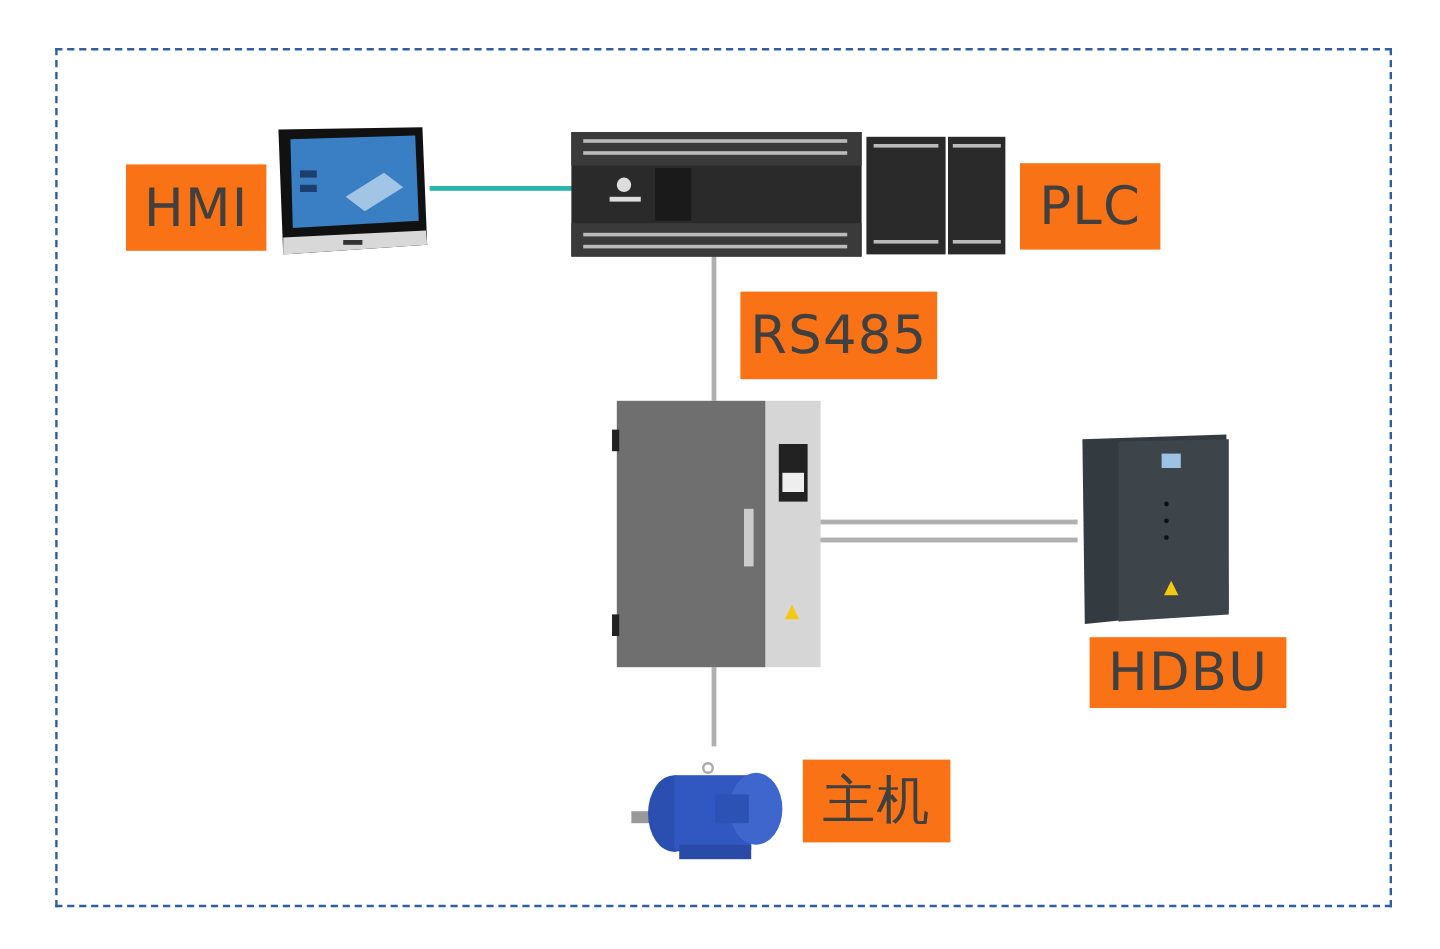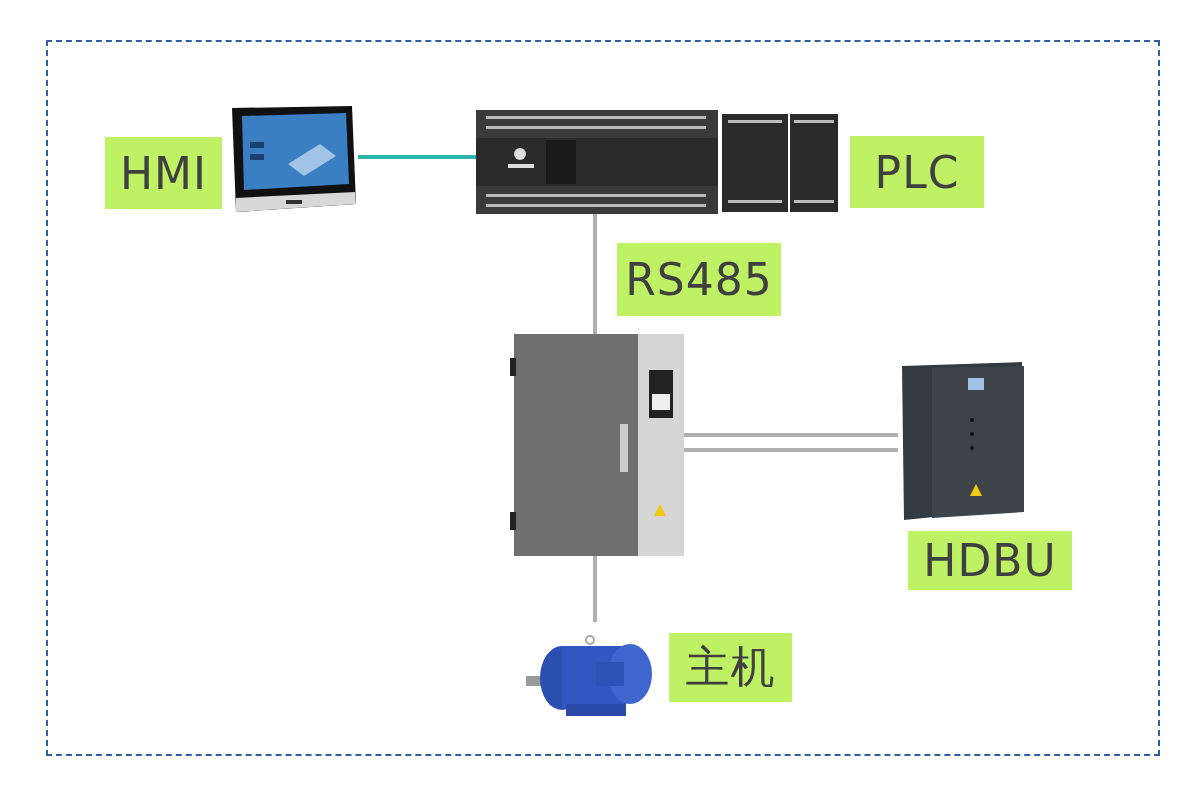--- a/index.html
+++ b/index.html
@@ -1,18 +1,18 @@
 <!DOCTYPE html>
 <html><head>
 <meta charset="utf-8">
 <style>
   html,body{margin:0;padding:0;background:#ffffff;}
   body{width:1200px;height:791px;position:relative;overflow:hidden;font-family:"DejaVu Sans","Liberation Sans",sans-serif;}
   .frame{position:absolute;left:46px;top:40px;width:1114px;height:716px;border:2px dashed #2f5fa3;box-sizing:border-box;}
-  .label{position:absolute;background:#bef264;color:#404040;display:flex;align-items:center;justify-content:center;font-size:44px;letter-spacing:1px;}
+  .label{position:absolute;background:#f97316;color:#404040;display:flex;align-items:center;justify-content:center;font-size:44px;letter-spacing:1px;}
   .wire{position:absolute;}
   .teal{background:#2bb5ad;}
   .gray{background:#b0b0b0;}
 </style>
 </head>
 <body>
 
 <div class="frame"></div>
 
 <div class="wire teal" style="left:358px;top:155px;width:120px;height:4px;"></div>
@@ -87,16 +87,16 @@
     <ellipse cx="36" cy="54" rx="22" ry="32" fill="#2a4fb0"></ellipse>
     <rect x="36" y="22" width="64" height="62" fill="#3158c0"></rect>
     <ellipse cx="104" cy="50" rx="22" ry="30" fill="#3f66cc"></ellipse>
     <rect x="70" y="38" width="28" height="24" fill="#2d52b6"></rect>
     <rect x="40" y="80" width="60" height="12" fill="#2a4aa8"></rect>
     <circle cx="64" cy="16" r="4" fill="none" stroke="#aaa" stroke-width="2"></circle>
   </svg>
 </div>
 
 <div class="label" style="left:105px;top:137px;width:117px;height:72px;">HMI</div>
-<div class="label" style="left:850px;top:136px;width:134px;height:72px;">PLC</div>
+<div class="label" style="left:850px;top:136px;width:117px;height:72px;">PLC</div>
 <div class="label" style="left:617px;top:243px;width:164px;height:73px;">RS485</div>
 <div class="label" style="left:880px;top:531px;width:164px;height:59px;margin-left:28px;">HDBU</div>
 <div class="label" style="left:669px;top:633px;width:123px;height:69px;">主机</div>
 
 </body></html>

